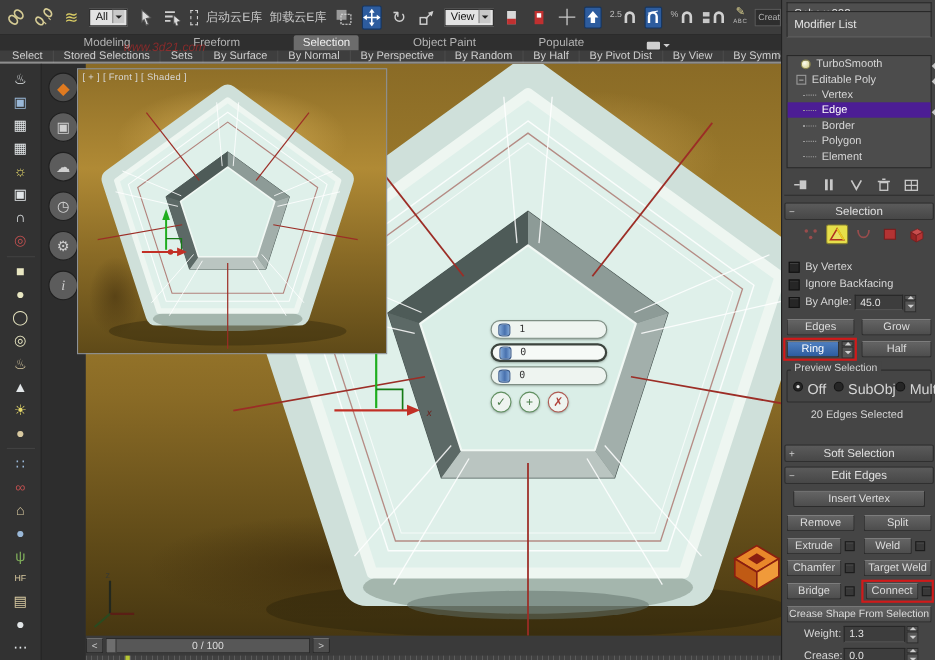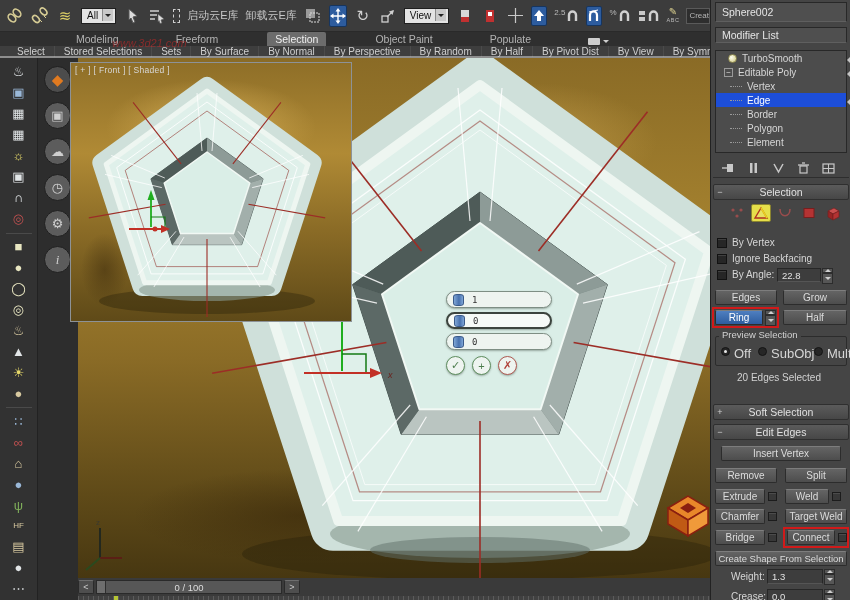--- a/index.html
+++ b/index.html
@@ -23,21 +23,21 @@
   .abcwrap .p2{font-size:5.5px;color:#bbb;letter-spacing:.5px}
   #createset{width:48px;height:16px;background:#2e2e2e;border:1px solid #5a5a5a;color:#b5b5b5;font-size:8px;display:flex;align-items:center;padding:0 2px;overflow:hidden;white-space:nowrap}
 
   
   #tabsrow{position:absolute;left:0;top:32px;width:710px;height:14px;background:#2f2f2f;display:flex;align-items:flex-end;padding-left:68px;gap:41px;font-size:10.5px;color:#b3b3b3}
   .tab{padding:1px 8px;line-height:12px}
   .tab.active{background:#6c6c6c;color:#efefef;border-radius:2px 2px 0 0}
   .ribmin{display:flex;align-items:center;gap:3px;margin-left:8px}
   .ribmin .bar{width:12px;height:7px;background:#cfcfcf;border-radius:1px}
   .ribmin:after{content:"";border:3px solid transparent;border-top-color:#cfcfcf;margin-top:3px}
-  #ribrow{position:absolute;left:0;top:46px;width:710px;height:12px;background:#3e3e3e;border-bottom:2px solid #8e8e8e;display:flex;align-items:center;font-size:10px;color:#cfcfcf;padding-left:8px}
+  #ribrow{position:absolute;left:0;top:46px;width:710px;height:12px;background:#3e3e3e;border-bottom:2px solid #8e8e8e;display:flex;align-items:center;font-size:10px;color:#cfcfcf;padding-left:2px}
   #ribrow span{padding:0 9px;border-right:1px solid rgba(255,255,255,.07);white-space:nowrap}
   #watermark{position:absolute;left:112px;top:37px;font-size:11px;color:rgba(205,40,40,.55);z-index:5;font-style:italic}
 
   
   #left1{position:absolute;left:0;top:58px;width:38px;height:542px;background:#323232;border-right:1px solid #222;display:flex;flex-direction:column;align-items:center;padding-top:4px}
   #left1 .li{width:26px;height:22px;display:flex;align-items:center;justify-content:center;font-size:13px;margin-bottom:1px}
   #left1 .div{width:26px;height:1px;background:#1d1d1d;border-bottom:1px solid #4a4a4a;margin:3px 0}
   .cw{color:#e2e6e8}.cy{color:#e6d96a}.cr{color:#c05050}.ct{color:#d8c9a0}.cg{color:#7fae5a}.cb{color:#9ab8d8}.cc{color:#e9e7c2}
   #left2{position:absolute;left:38px;top:58px;width:40px;height:542px;background:#2d2d2d}
   .circ{position:absolute;left:6px;width:27px;height:27px;border-radius:50%;background:#5c5c5c;border:1px solid #1f1f1f;display:flex;align-items:center;justify-content:center;font-size:13px;color:#cfcfcf}
@@ -80,21 +80,21 @@
   #tslider{position:absolute;left:18px;top:2px;width:186px;height:14px;background:#575757;border:1px solid #2a2a2a;color:#ddd;font-size:9.5px;display:flex;align-items:center;justify-content:center}
   #tslider .handle{position:absolute;left:0;top:0;width:9px;height:12px;background:#6e6e6e;border-right:1px solid #2f2f2f}
   #trackbar{position:absolute;left:78px;top:596px;width:632px;height:4px;background:repeating-linear-gradient(90deg,#5b5b5b 0 1px,#414141 1px 5px)}
   #trackkey{position:absolute;left:36px;top:0;width:4px;height:4px;background:#b6c634}
 
   
   #cmdpanel{position:absolute;left:710px;top:0;width:140px;height:600px;background:#454545;border-left:1px solid #222;font-size:10px;overflow:hidden}
   .pfield{position:absolute;background:#4f4f4f;border:1px solid #282828;border-bottom-color:#5f5f5f;color:#e5e5e5;font-size:10.5px;display:flex;align-items:center;padding:0 6px}
   #stackbox{position:absolute;left:4px;top:50px;width:132px;height:103px;background:#4c4c4c;border:1px solid #282828}
   .srow{height:14px;display:flex;align-items:center;font-size:10px;color:#d6d6d6;padding-left:6px;gap:5px}
-  .srow.sel{background:#1d4ed8;color:#fff}
+  .srow.sel{background:#4c1d95;color:#fff}
   .bulb{width:9px;height:9px;border-radius:50%;background:radial-gradient(circle at 35% 35%,#fdfdf0,#cfc87e);border:1px solid #8f8a50;margin-left:6px}
   .expbox{width:9px;height:9px;border:1px solid #9a9a9a;font-size:8px;line-height:7px;text-align:center;color:#ddd;margin-left:2px}
   .tree{width:12px;border-bottom:1px dotted #9a9a9a;margin-left:8px}
   .stkarr{position:absolute;right:-1px;width:0;height:0;border:4px solid transparent;border-right-color:#c5c5c5}
   #stacktools{position:absolute;left:2px;top:158px;width:136px;height:20px;display:flex;align-items:center;gap:7px;padding-left:6px;border-bottom:1px solid #2e2e2e}
   .stool{width:18px;height:16px;display:flex;align-items:center;justify-content:center}
 
   .roll{position:absolute;left:2px;width:136px;height:16px;background:linear-gradient(#5b5b5b,#474747);border:1px solid #2f2f2f;border-radius:2px;display:flex;align-items:center;font-size:10.5px;color:#e0e0e0}
   .roll .pm{width:12px;text-align:center;font-size:9px;color:#cfcfcf}
   .roll .rt{flex:1;text-align:center;margin-right:12px}
@@ -459,21 +459,21 @@
       <span>0 / 100</span>
     </span>
     <span class="tlbtn" style="left:206px">&gt;</span>
   </div>
   <div id="trackbar">
     <span id="trackkey"></span>
   </div>
 
   <div id="cmdpanel">
     <div class="pfield" style="left:4px;top:2px;width:132px;height:20px">Sphere002</div>
-    <div class="pfield" style="left:4px;top:27px;width:132px;height:16px">Modifier List</div>
+    <div class="pfield" style="left:4px;top:10px;width:132px;height:24px">Modifier List</div>
 
     <div id="stackbox">
       <div class="srow">
         <span class="bulb"></span>
         <span>TurboSmooth</span>
       </div>
       <div class="srow">
         <span class="expbox">−</span>
         <span>Editable Poly</span>
       </div>
@@ -573,21 +573,21 @@
           <path d="M14,5 L14,11 L8,14 L8,8 Z" fill="#c83030" stroke="#801818" stroke-width=".7"></path>
         </svg>
     </span>
 
     <span class="chk" style="left:6px;top:238px"></span>
     <span class="clabel" style="left:21px;top:237px">By Vertex</span>
     <span class="chk" style="left:6px;top:254px"></span>
     <span class="clabel" style="left:21px;top:253px">Ignore Backfacing</span>
     <span class="chk" style="left:6px;top:270px"></span>
     <span class="clabel" style="left:21px;top:269px">By Angle:</span>
-    <span class="nfield" style="left:66px;top:268px;width:44px;height:14px">22.8</span>
+    <span class="nfield" style="left:66px;top:268px;width:44px;height:14px">45.0</span>
     <span class="spin" style="left:111px;top:268px;height:14px">
         <i class="up"></i>
         <i class="dn"></i>
       </span>
 
     <span class="pbtn" style="left:4px;top:290px;width:62px">Edges</span>
     <span class="pbtn" style="left:72px;top:290px;width:64px">Grow</span>
     <span class="pbtn blue" style="left:4px;top:310px;width:48px">Ring</span>
     <span class="spin" style="left:54px;top:310px;height:15px">
         <i class="up"></i>
@@ -628,21 +628,21 @@
     <span class="pbtn" style="left:4px;top:509px;width:50px">Chamfer</span>
     <span class="sq" style="left:57px;top:512px"></span>
     <span class="pbtn" style="left:74px;top:509px;width:62px">Target Weld</span>
 
     <span class="pbtn" style="left:4px;top:530px;width:50px">Bridge</span>
     <span class="sq" style="left:57px;top:533px"></span>
     <span class="pbtn" style="left:76px;top:530px;width:48px">Connect</span>
     <span class="sq" style="left:127px;top:533px"></span>
     <span class="anno" style="left:72px;top:527px;width:66px;height:21px"></span>
 
-    <span class="pbtn" style="left:4px;top:551px;width:132px;font-size:9.5px">Create Shape From Selection</span>
+    <span class="pbtn" style="left:4px;top:551px;width:132px;font-size:9.5px">Crease Shape From Selection</span>
 
     <span class="clabel" style="left:20px;top:571px">Weight:</span>
     <span class="nfield" style="left:56px;top:569px;width:56px;height:15px">1.3</span>
     <span class="spin" style="left:113px;top:569px;height:15px">
         <i class="up"></i>
         <i class="dn"></i>
       </span>
 
     <span class="clabel" style="left:20px;top:591px">Crease:</span>
     <span class="nfield" style="left:56px;top:589px;width:56px;height:15px">0.0</span>

